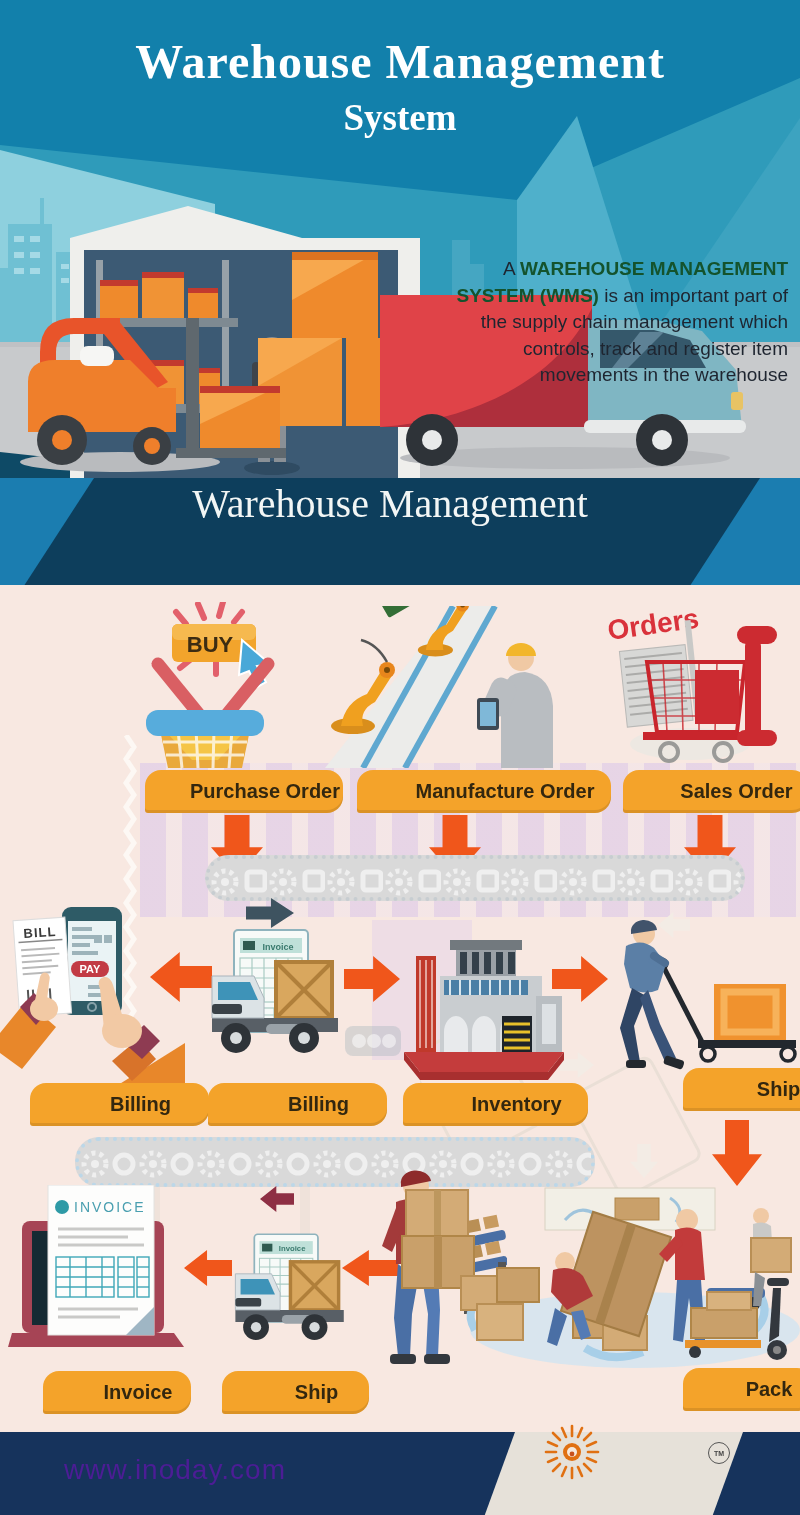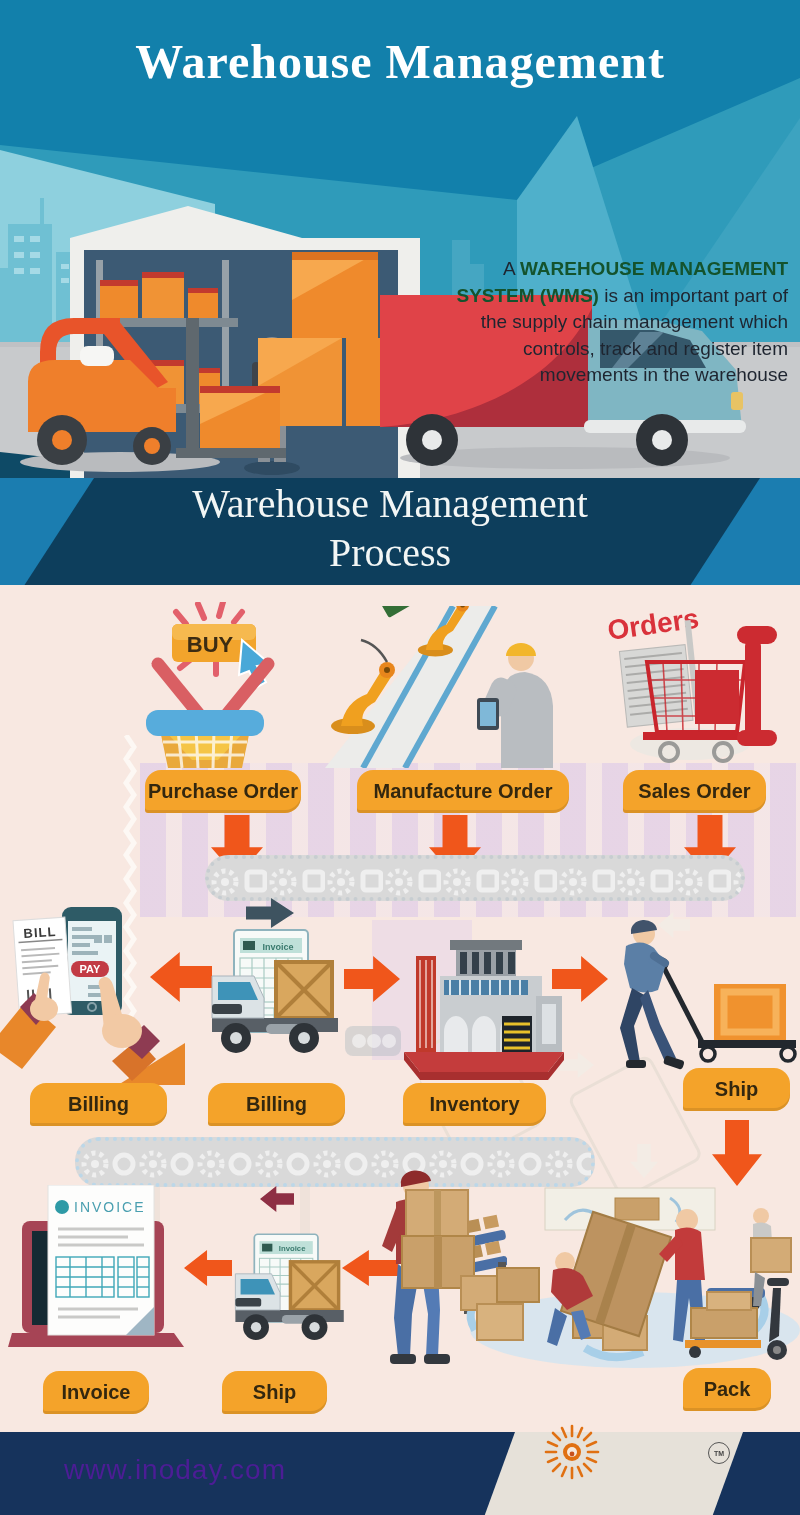--- a/index.html
+++ b/index.html
@@ -25,21 +25,21 @@
   
   .banner-band{left:0;top:478px;width:800px;height:107px;background:var(--banner-blue);}
   .banner-par{left:94px;top:478px;width:666px;height:107px;background:var(--banner-navy);
     transform:skewX(-33deg);transform-origin:top left;}
   .banner-text{left:60px;top:480px;width:660px;text-align:center;color:#F2F6F5;
     font-family:"Liberation Serif",serif;font-size:40px;line-height:1.22;}
   
   .plabel{background:var(--label-orange);border-radius:16px 16px 16px 3px;
     color:var(--label-text);font-weight:bold;font-size:20px;height:43px;
     display:flex;align-items:center;justify-content:center;
-    box-shadow:inset 0 -3px 0 rgba(0,0,0,.10);}
+    box-shadow:inset 0 -3px 0 rgba(0,0,0,.10);padding-left:42px;}
   
   .ar{background:var(--arrow-orange);}
   .ar-down{clip-path:polygon(26% 0,74% 0,74% 52%,100% 52%,50% 100%,0 52%,26% 52%);}
   .ar-left{clip-path:polygon(100% 28%,48% 28%,48% 0,0 50%,48% 100%,48% 72%,100% 72%);}
   .ar-right{clip-path:polygon(0 28%,52% 28%,52% 0,100% 50%,52% 100%,52% 72%,0 72%);}
   .ar-pale{background:#F3ECE5;}
   .ar-maroon{background:var(--arrow-maroon);}
   .ar-slate{background:#3E5360;}
   
   .conveyor{background:#D9D9D9;border-radius:24px;border:4px dotted #C7CDD1;box-sizing:border-box;}
@@ -178,27 +178,27 @@
         <circle cx="62" cy="440" r="10" fill="#EF7F2B"></circle>
       <circle cx="152" cy="446" r="19" fill="#3A3F44"></circle>
         <circle cx="152" cy="446" r="8" fill="#EF7F2B"></circle>
       <rect x="200" y="386" width="80" height="62" fill="#EF8A2C"></rect>
       <polygon points="200,386 280,386 200,424" fill="#F7A84E"></polygon>
       <rect x="200" y="386" width="80" height="7" fill="#C23A2E"></rect>
     </g>
   </svg>
 
   <div class="abs hdr-title1">Warehouse Management</div>
+  <div class="abs hdr-title2">System</div>
   <div class="abs hdr-desc"><span>A </span><b>WAREHOUSE MANAGEMENT SYSTEM (WMS)</b><span> is an important part of the supply chain management which  controls, track and register item movements in the warehouse</span></div>
 
   <div class="abs banner-band"></div>
   <div class="abs banner-par"></div>
   <div class="abs banner-text">
     <div>Warehouse Management</div>
-    <div>Process</div>
   </div>
 
   <div class="abs lav-band" style="left:140px;top:763px;width:660px;height:154px"></div>
   <div class="abs" style="left:372px;top:920px;width:100px;height:140px;background:rgba(214,196,238,.30)"></div>
 
   <svg class="abs" style="left:112px;top:735px" width="34" height="372" viewBox="0 0 34 372">
     <polyline points="14,0 22,12 14,24 22,36 14,48 22,60 14,72 22,84 14,96 22,108 14,120 22,132 14,144 22,156 14,168 22,180 14,192 22,204 14,216 22,228 14,240 22,252 14,264 22,276 14,288 22,300 14,312 22,324 14,336 22,348 14,360 22,372" fill="none" stroke="#FDF8F4" stroke-width="5"></polyline>
   </svg>
 
   <rect class="abs" style="left:0;top:0">

